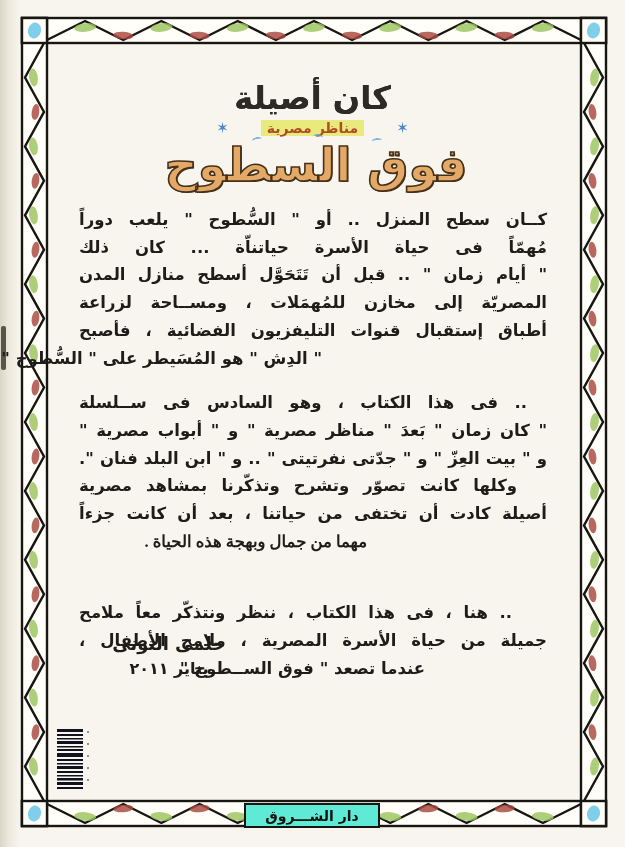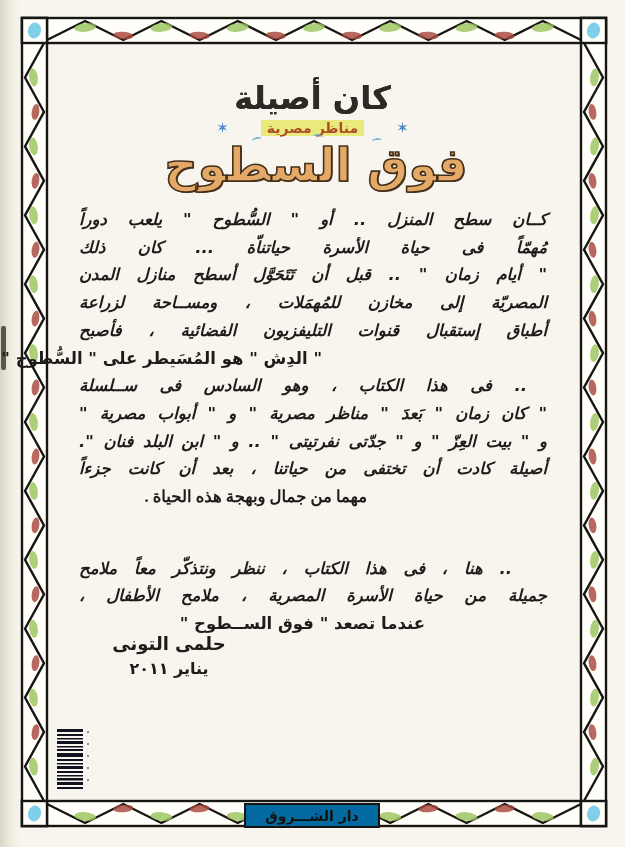--- a/index.html
+++ b/index.html
@@ -34,40 +34,40 @@
            border-radius:50%; opacity:.8; }
   .bmark.m1 { left:252px; top:57px; transform:rotate(-12deg); }
   .bmark.m2 { left:313px; top:54px; transform:rotate(8deg); }
   .bmark.m3 { left:372px; top:58px; transform:rotate(-6deg); }
 
   
   .body-text { position:absolute; top:206px; right:78px; width:468px;
                direction:rtl; color:#1d1c19; font-size:16.5px; font-weight:bold;
                line-height:27.7px; }
   .line { text-align:right; white-space:nowrap; }
-  .line.j { white-space:normal; text-align:justify; text-align-last:justify;font-style:italic; }
-  .ind1 { padding-right:20px; }
+  .line.j { white-space:normal; text-align:justify; text-align-last:justify; }
+  .ind1 { padding-right:20px;margin-top:17px; }
   .ind2 { padding-right:30px; }
   .ind3 { padding-right:35px;margin-top:44px; }
   .s6  { padding-right:225px; }
   .s12 { padding-right:180px;font-family:Liberation Serif, serif; }
   .s15 { padding-right:122px; }
 
   
   .signature { position:absolute; left:100px; top:633px; width:138px;
                direction:rtl; text-align:center; color:#1d1c19; }
   .sig-author { font-size:18px; font-weight:bold; }
   .sig-date { font-size:16px; font-weight:bold; margin-top:5px; }
 
   
   .barcode { position:absolute; left:57px; top:729px; }
 
   
   .publisher-box { position:absolute; left:244px; top:803px; width:136px; height:25px;
-                   background:#0369a1; border:2.2px solid #161511;
+                   background:#5eead4; border:2.2px solid #161511;
                    display:flex; align-items:center; justify-content:center;
                    direction:rtl; }
   .publisher-name { font-size:14px; font-weight:bold; color:#12110e; white-space:nowrap; }
 </style>
 </head>
 <body>
 
 <div class="page">
 
   <div class="left-edge"></div>
@@ -176,20 +176,21 @@
   <div class="body-text">
     <div class="line j">كــان سطح المنزل .. أو " السُّطوح " يلعب دوراً</div>
     <div class="line j">مُهمّاً فى حياة الأسرة حياتناّة ... كان ذلك</div>
     <div class="line j">" أيام زمان " .. قبل أن تَتَحَوَّل أسطح منازل المدن</div>
     <div class="line j">المصريّة إلى مخازن للمُهمَلات ، ومســاحة لزراعة</div>
     <div class="line j">أطباق إستقبال قنوات التليفزيون الفضائية ، فأصبح</div>
     <div class="line s6">" الدِش " هو المُسَيطر على " السُّطوح " .</div>
     <div class="line j ind1">.. فى هذا الكتاب ، وهو السادس فى ســلسلة</div>
     <div class="line j">" كان زمان " بَعدَ " مناظر مصرية " و " أبواب مصرية "</div>
     <div class="line j">و " بيت العِزّ " و " جدّتى نفرتيتى " .. و " ابن البلد فنان ".</div>
+    <div class="line j ind2">وكلها كانت تصوّر وتشرح وتذكّرنا بمشاهد مصرية</div>
     <div class="line j">أصيلة كادت أن تختفى من حياتنا ، بعد أن كانت جزءاً</div>
     <div class="line s12">مهما من جمال وبهجة هذه الحياة .</div>
     <div class="line j ind3">.. هنا ، فى هذا الكتاب ، ننظر ونتذكّر معاً ملامح</div>
     <div class="line j">جميلة من حياة الأسرة المصرية ، ملامح الأطفال ،</div>
     <div class="line s15">عندما تصعد " فوق الســطوح "</div>
   </div>
 
   <div class="signature">
     <div class="sig-author">حلمى التونى</div>
     <div class="sig-date">يناير ٢٠١١</div>

